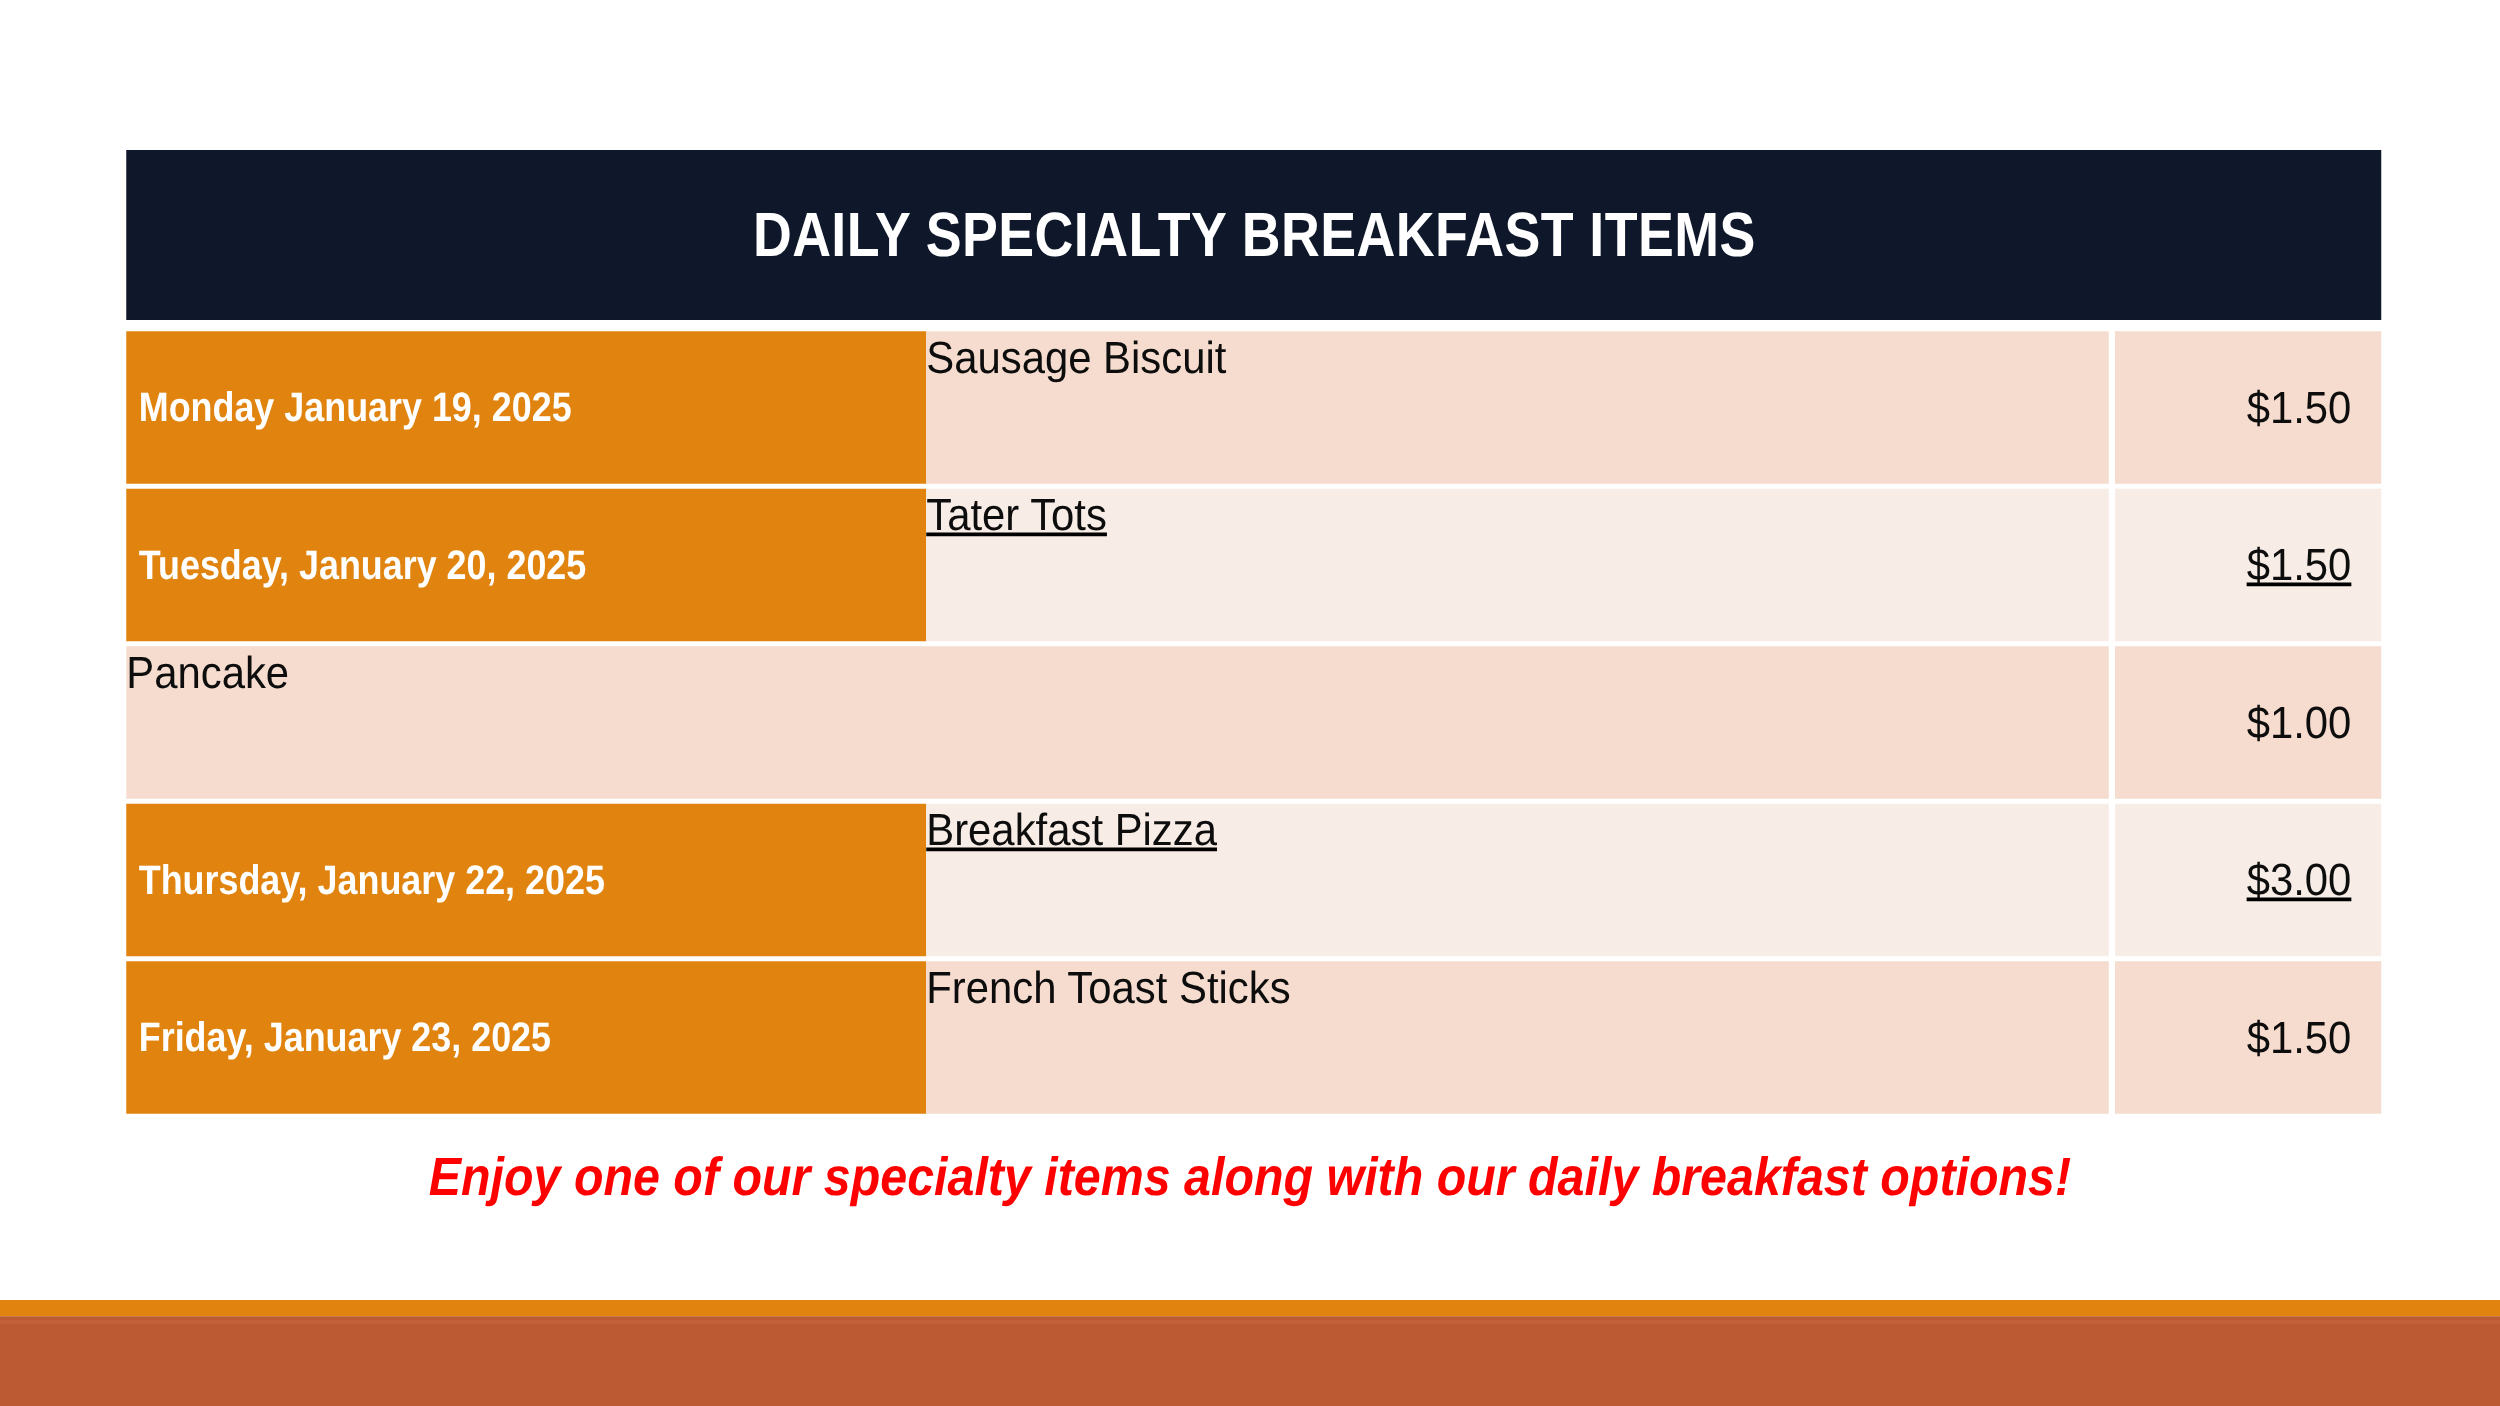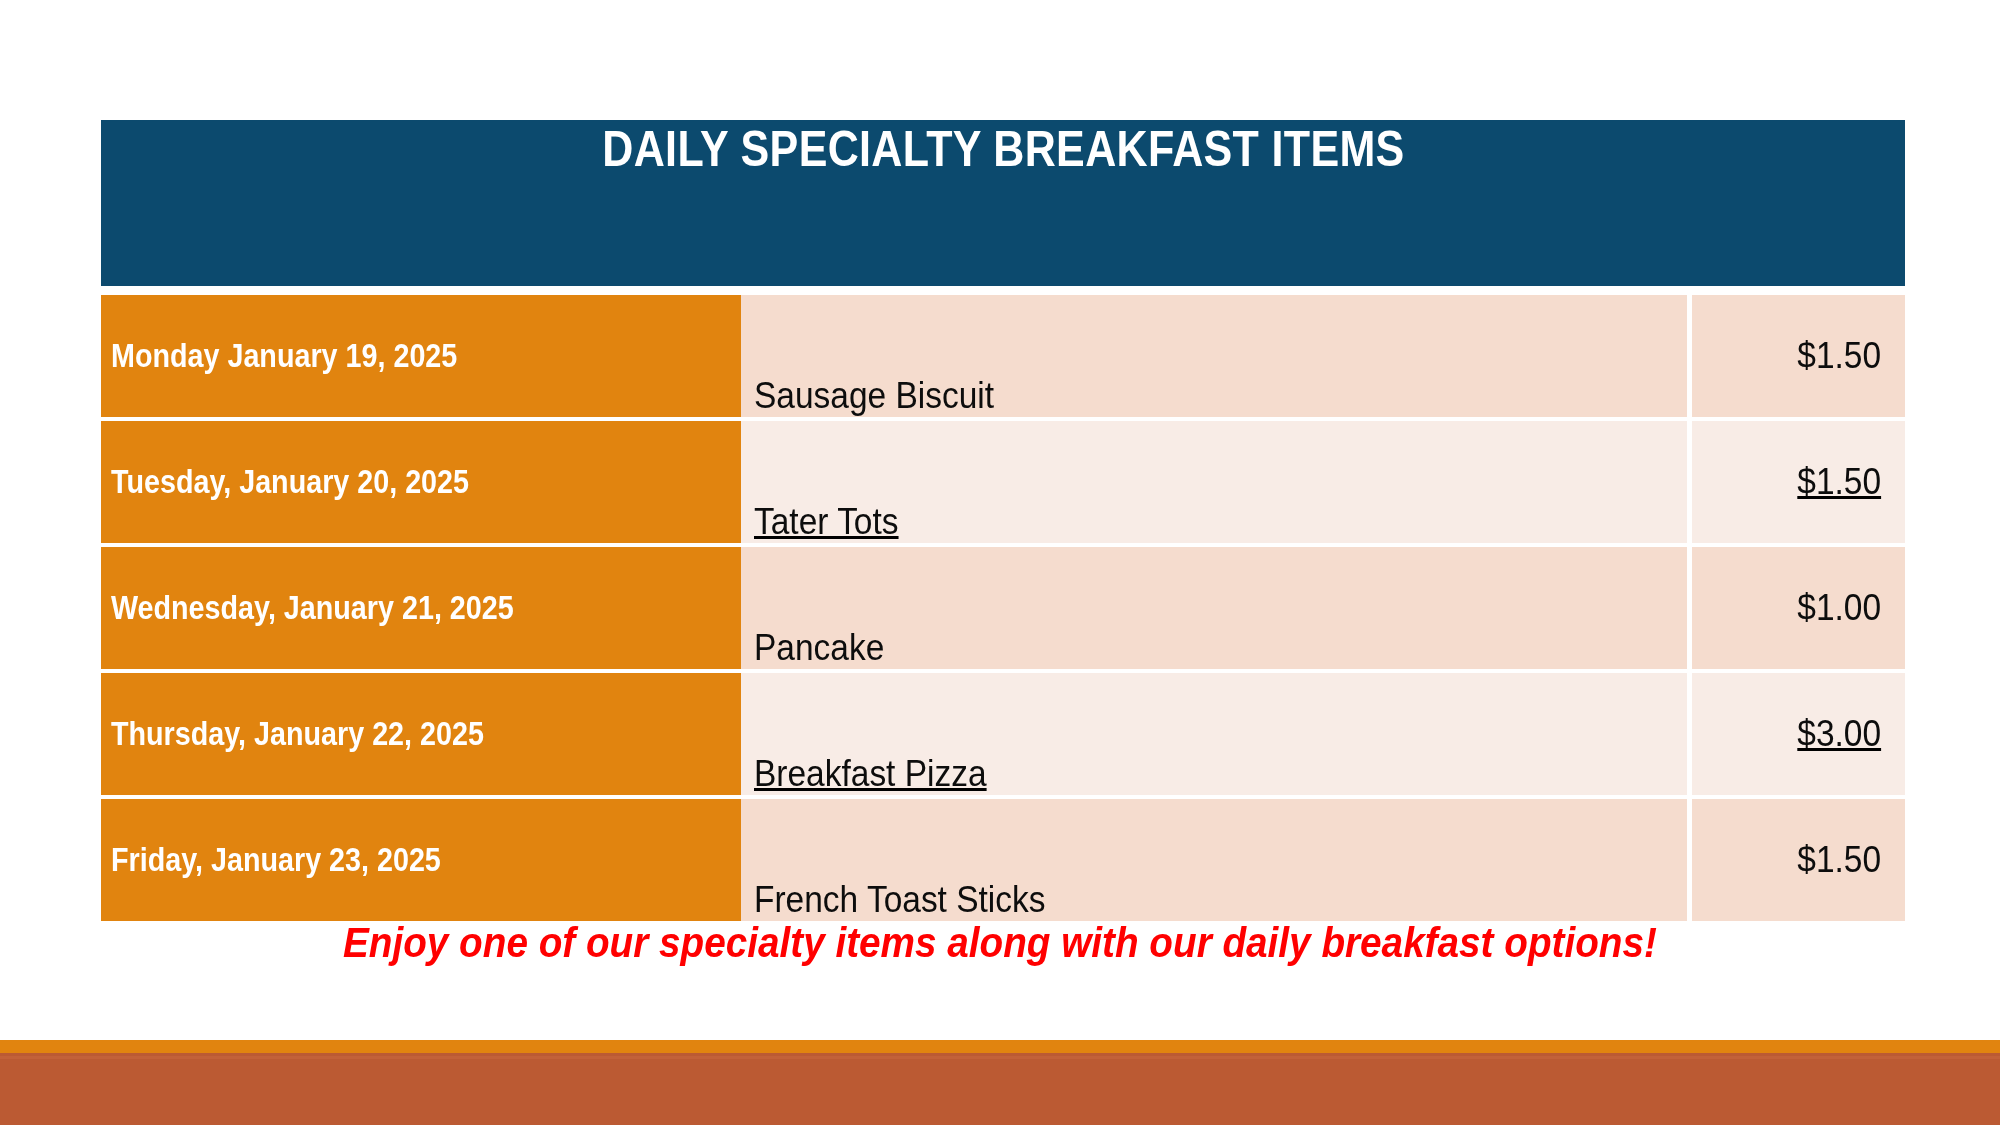--- a/index.html
+++ b/index.html
@@ -21,23 +21,24 @@
 
   
   .menu-table {
     position: absolute;
     left: 101px;
     top: 120px;
     width: 1804px;
   }
 
   .table-header {
-    background: #0c4a6e;
-    height: 166px;
-    display: flex;
+    background: #0f172a;
+    height: 136px;
+    display: flex;
+    align-items: center;
     justify-content: center;
   }
 
   .table-header-title {
     color: #ffffff;
     font-family: "Liberation Sans", sans-serif;
     font-weight: bold;
     font-size: 50px;
     letter-spacing: 0.4px;
     transform: scaleX(0.86);
@@ -71,22 +72,21 @@
     font-weight: bold;
     font-size: 33px;
     transform: scaleX(0.87);
     transform-origin: left center;
     white-space: nowrap;
   }
 
   .cell-item {
     flex: 1;
     display: flex;
-    align-items: flex-end;
-    padding-left: 13px;
+    align-items: flex-start;
   }
 
   .item-label {
     color: #0d0d0d;
     font-family: "Liberation Sans", sans-serif;
     font-weight: normal;
     font-size: 36px;
     transform: scaleX(0.93);
     transform-origin: left center;
     white-space: nowrap;
@@ -197,23 +197,20 @@
         </div>
         <div class="cell-item">
           <span class="item-label">Tater Tots</span>
         </div>
         <div class="cell-price">
           <span class="price-label">$1.50</span>
         </div>
       </div>
 
       <div class="menu-row shade-dark">
-        <div class="cell-day">
-          <span class="day-label">Wednesday, January 21, 2025</span>
-        </div>
         <div class="cell-item">
           <span class="item-label">Pancake</span>
         </div>
         <div class="cell-price">
           <span class="price-label">$1.00</span>
         </div>
       </div>
 
       <div class="menu-row shade-light">
         <div class="cell-day">

